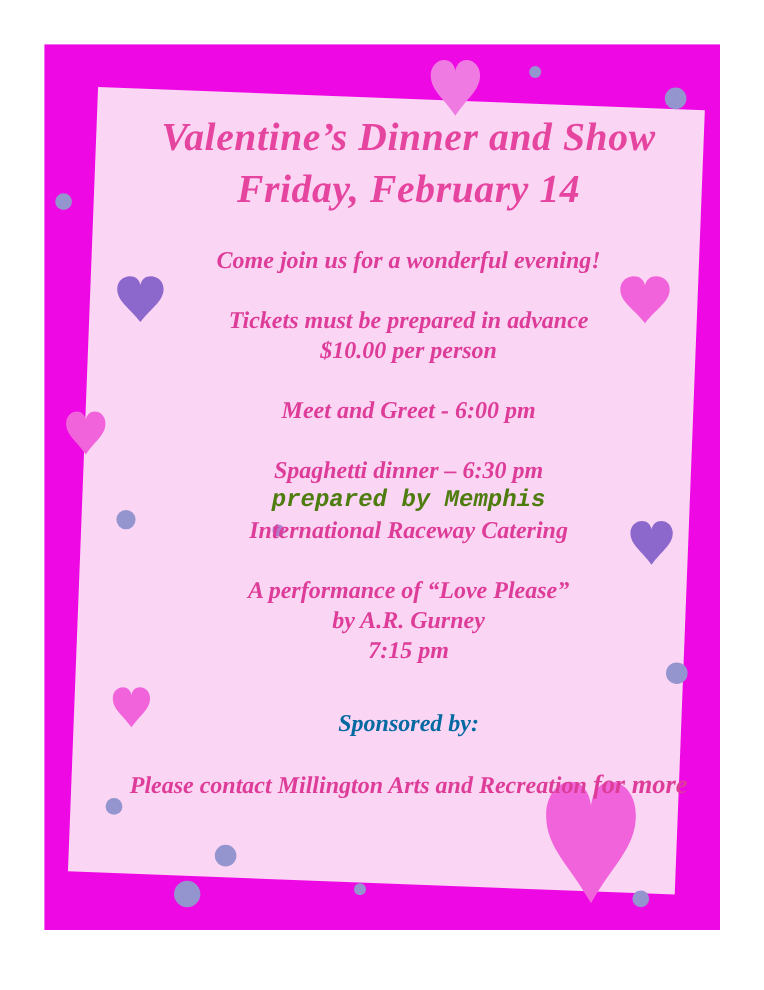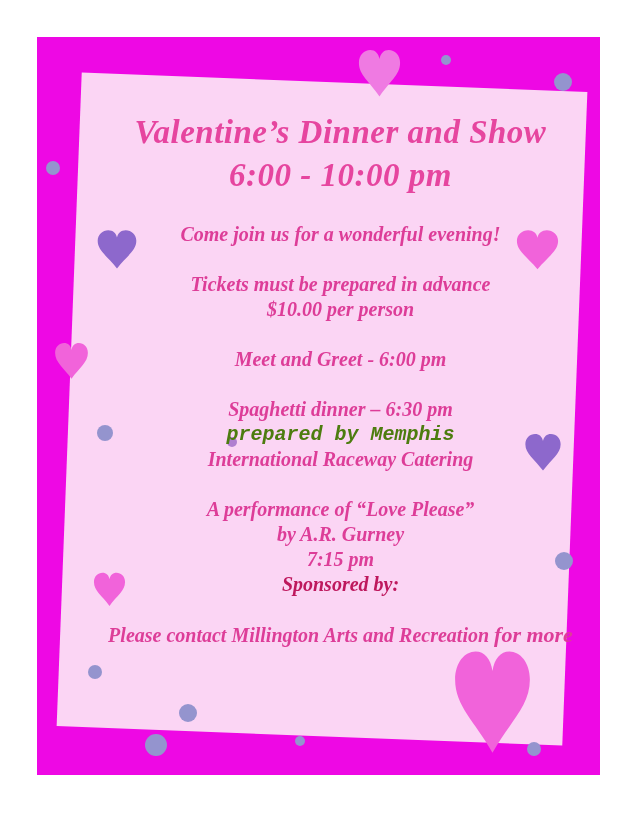--- a/index.html
+++ b/index.html
@@ -11,21 +11,21 @@
     position:absolute;left:37px;top:37px;width:563px;height:738px;
   }
   .paper{
     position:absolute;left:69px;top:82px;width:506px;height:654px;
     transform:rotate(2.2deg);transform-origin:center center;
   }
   .deco{position:absolute;}
   .deco svg{display:block;width:100%;height:100%;}
   .dot{position:absolute;border-radius:50%;}
   .text-layer{
-    position:absolute;left:58px;top:111px;width:565px;text-align:center;
+    position:absolute;left:58px;top:94px;width:565px;text-align:center;
   }
   .title-line{
     font-size:33px;line-height:43px;font-weight:bold;font-style:italic;
     letter-spacing:0.5px;
   }
   .body-line{
     font-size:20px;line-height:25px;font-weight:bold;font-style:italic;
   }
   .block{margin-top:25px;}
   .emph{font-size:22px;font-weight:bold;}
@@ -80,21 +80,21 @@
       <div class="dot" style="background: rgb(148, 148, 206); left: 555px; top: 552px; width: 18px; height: 18px;"></div>
       <div class="dot" style="background: rgb(148, 148, 206); left: 88px; top: 665px; width: 14px; height: 14px;"></div>
       <div class="dot" style="background: rgb(148, 148, 206); left: 179px; top: 704px; width: 18px; height: 18px;"></div>
       <div class="dot" style="background: rgb(148, 148, 206); left: 145px; top: 734px; width: 22px; height: 22px;"></div>
       <div class="dot" style="background: rgb(148, 148, 206); left: 295px; top: 736px; width: 10px; height: 10px;"></div>
       <div class="dot" style="background: rgb(148, 148, 206); left: 527px; top: 742px; width: 14px; height: 14px;"></div>
     </div>
 
   <div class="text-layer">
     <div class="title-line" style="color: rgb(230, 69, 159);">Valentine’s Dinner and Show</div>
-    <div class="title-line" style="color: rgb(230, 69, 159);">6:00 -  10:00 pm</div>
+    <div class="title-line" style="color: rgb(230, 69, 159);">Friday, February 14</div>
 
     <div class="block">
       <div class="body-line" style="color: rgb(221, 61, 152);">Come join us for a wonderful evening!</div>
     </div>
 
     <div class="block">
       <div class="body-line" style="color: rgb(221, 61, 152);">Tickets must be prepared in advance</div>
       <div class="body-line" style="color: rgb(221, 61, 152);">$10.00 per person</div>
     </div>
 
@@ -105,20 +105,20 @@
     <div class="block">
       <div class="body-line" style="color: rgb(221, 61, 152);">Spaghetti dinner – 6:30 pm</div>
       <div class="body-line" style="color: #4d7c0f; font-family: Liberation Mono, monospace;">prepared by Memphis</div>
       <div class="body-line" style="color: rgb(221, 61, 152);">International Raceway Catering</div>
     </div>
 
     <div class="block">
       <div class="body-line" style="color: rgb(221, 61, 152);">A performance of “Love Please”</div>
       <div class="body-line" style="color: rgb(221, 61, 152);">by A.R. Gurney</div>
       <div class="body-line" style="color: rgb(221, 61, 152);">7:15 pm</div>
-      <div class="body-line" style="color: #be185d;">Sponsored by:</div>
+      <div class="body-line" style="color: #0369a1; margin-top: 36px;">Sponsored by:</div>
     </div>
 
     <div class="block">
       <div class="body-line" style="color: rgb(221, 61, 152);"><span>Please contact Millington Arts and Recreation </span><span class="emph">for more</span></div>
     </div>
   </div>
 </div>
 
 </body></html>

